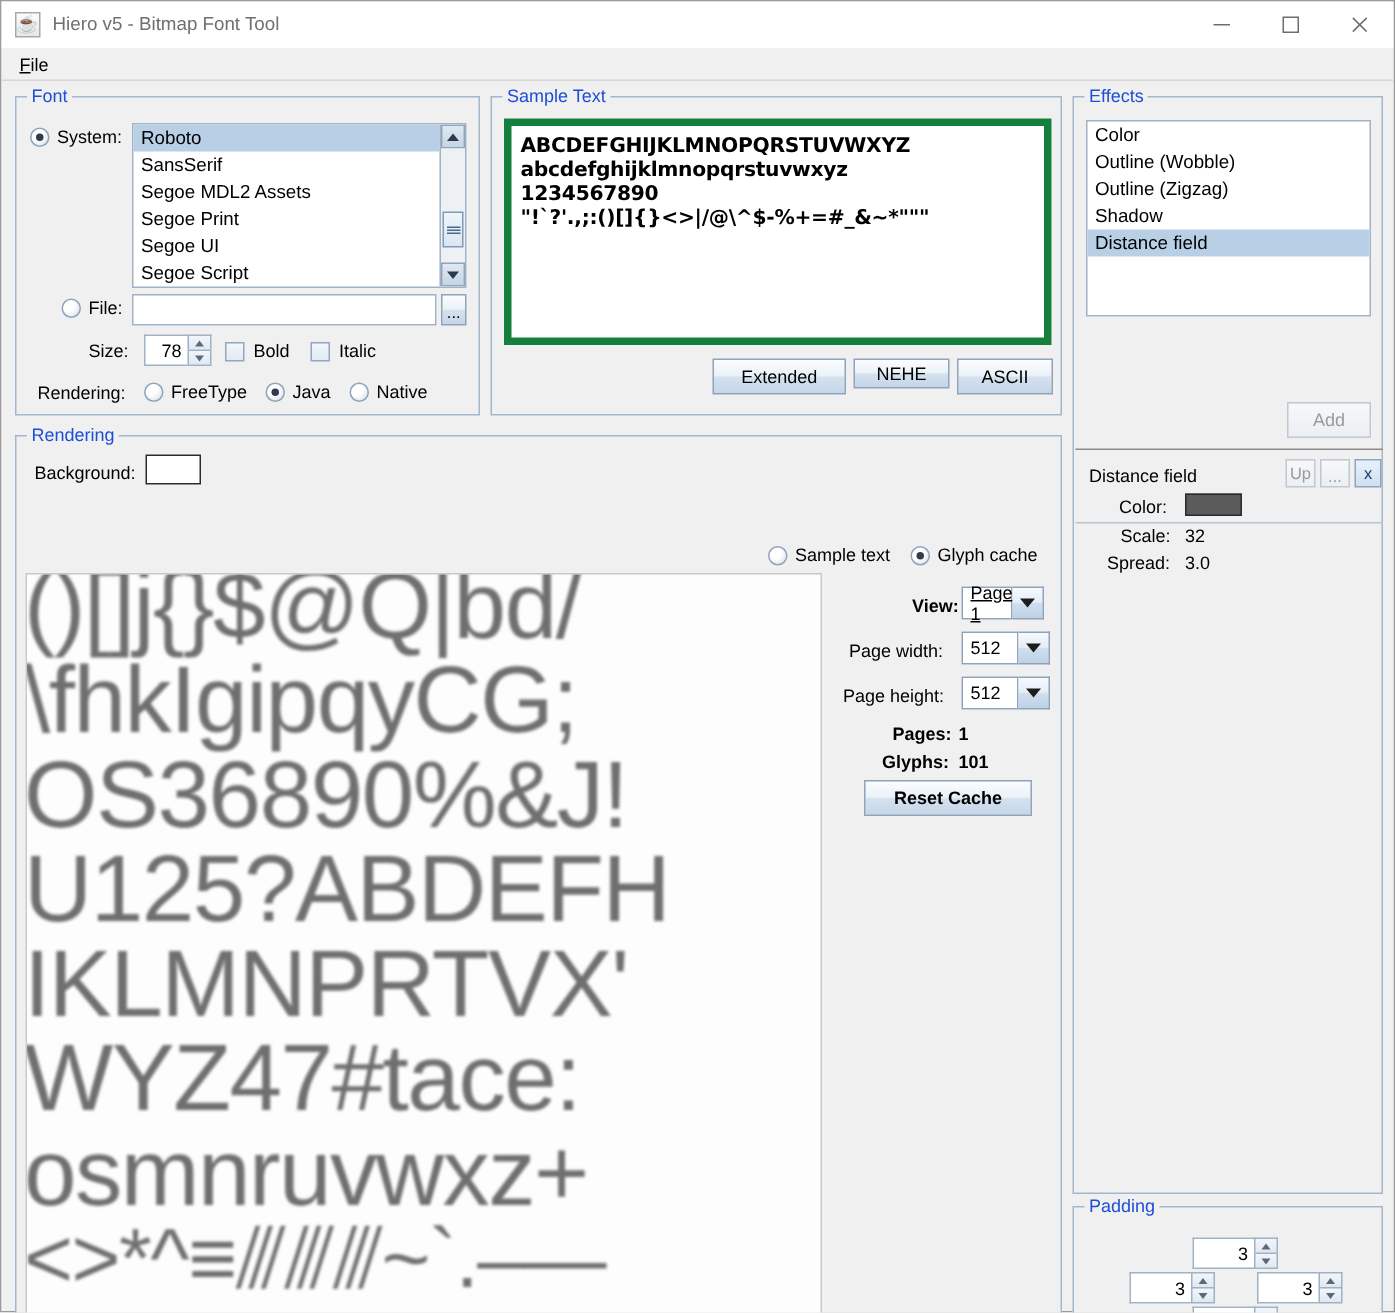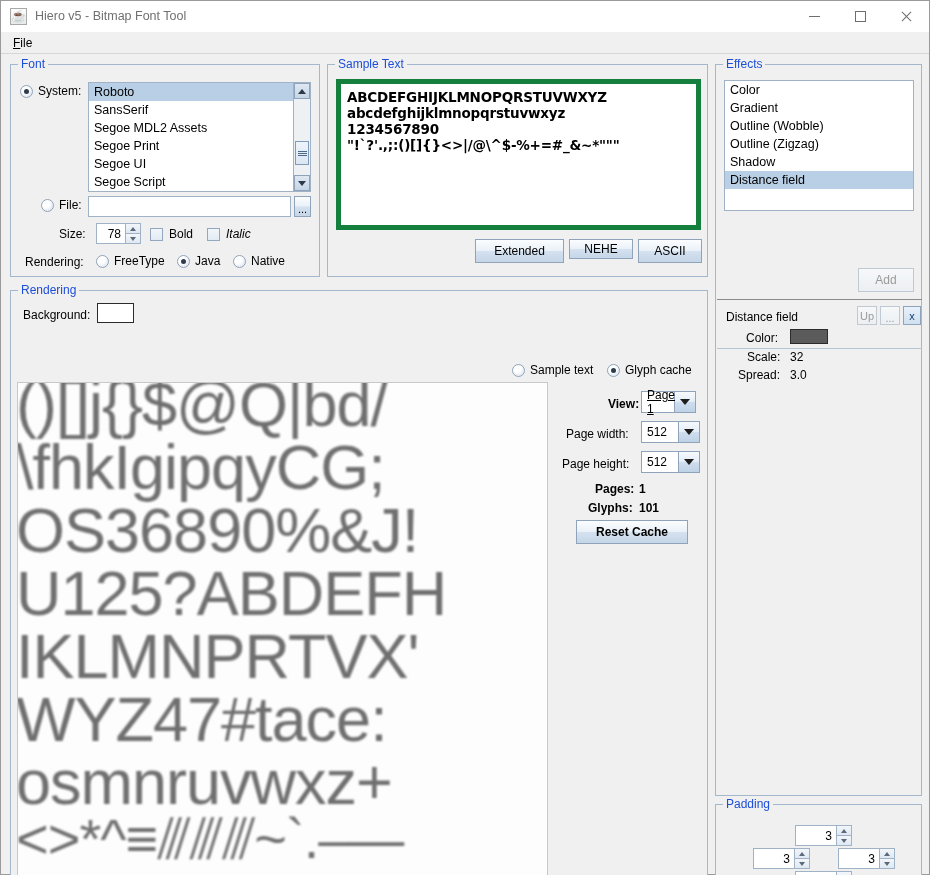--- a/index.html
+++ b/index.html
@@ -310,21 +310,21 @@
             </div>
           <div>
               <span class="sp-dn"></span>
             </div>
         </div>
       </div>
       <div class="checkbox" style="position:absolute; left:139px; top:162px;">
         <span class="box"></span>
         <span class="lbl">Bold</span>
       </div>
-      <div class="checkbox" style="position:absolute; left:196px; top:162px;font-style:italic;">
+      <div class="checkbox" style="position:absolute; left:196px; top:162px;">
         <span class="box"></span>
         <span class="lbl">Italic</span>
       </div>
 
       <div class="lbl" style="position:absolute; left:14px; top:190px;">Rendering:</div>
       <div class="radio" style="position:absolute; left:85px; top:189px;">
         <span class="dot"></span>
         <span class="lbl">FreeType</span>
       </div>
       <div class="radio on" style="position:absolute; left:166px; top:189px;">
@@ -348,21 +348,20 @@
       <div class="btn" style="position:absolute; left:147px; top:174px; width:89px; height:24px;">Extended</div>
       <div class="btn" style="position:absolute; left:241px; top:174px; width:64px; height:20px;">NEHE</div>
       <div class="btn" style="position:absolute; left:310px; top:174px; width:64px; height:24px;">ASCII</div>
     </div>
 
     <div class="panel" style="left:714px; top:10px; width:207px; height:732px;">
       <div class="legend">Effects</div>
 
       <div class="listbox" style="position:absolute; left:8px; top:15px; width:190px; height:131px;">
         <div class="list-item">Color</div>
-        <div class="list-item">Gradient</div>
         <div class="list-item">Outline (Wobble)</div>
         <div class="list-item">Outline (Zigzag)</div>
         <div class="list-item">Shadow</div>
         <div class="list-item selected">Distance field</div>
       </div>
 
       <div class="btn disabled" style="position:absolute; left:142px; top:203px; width:56px; height:24px;">Add</div>
 
       <div class="sep" style="position:absolute; left:1px; top:234px; width:205px;"></div>
 

